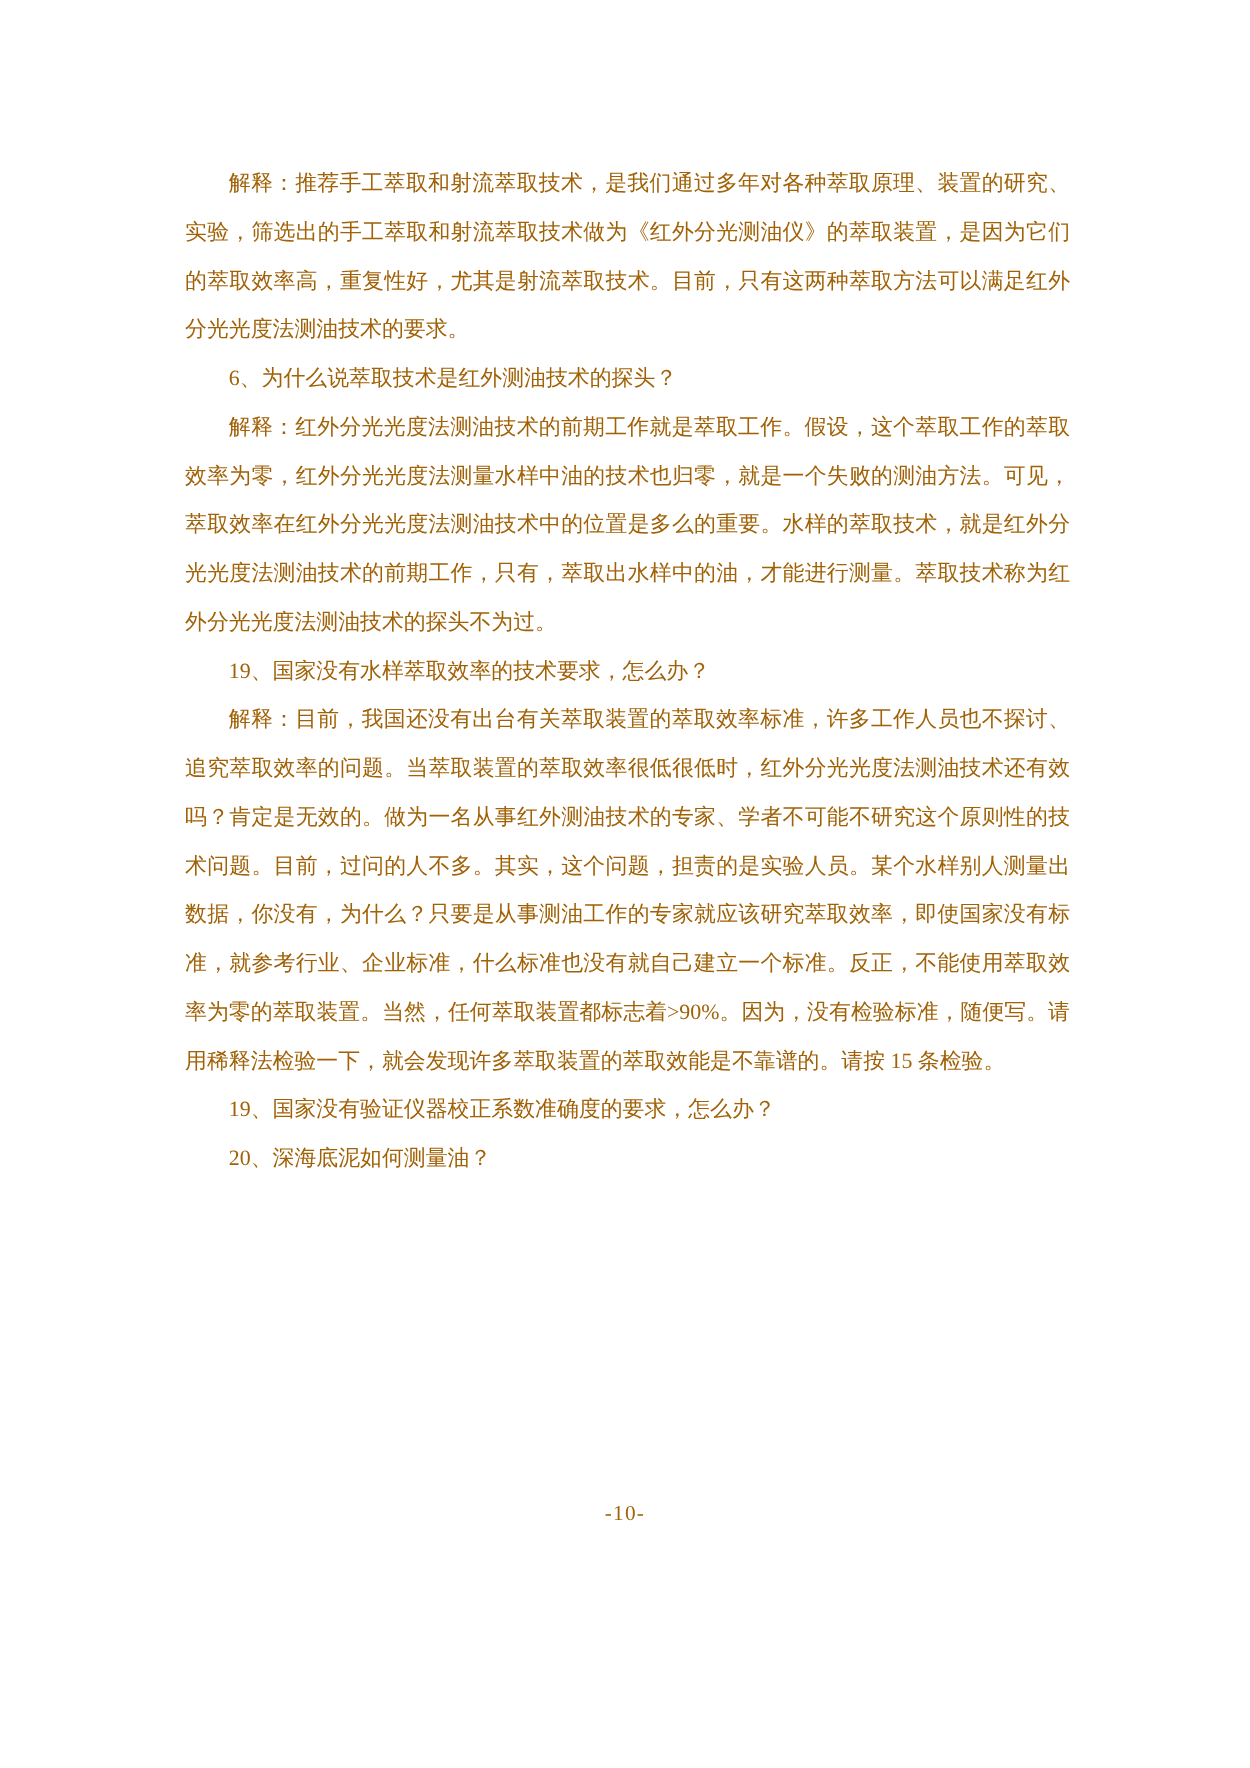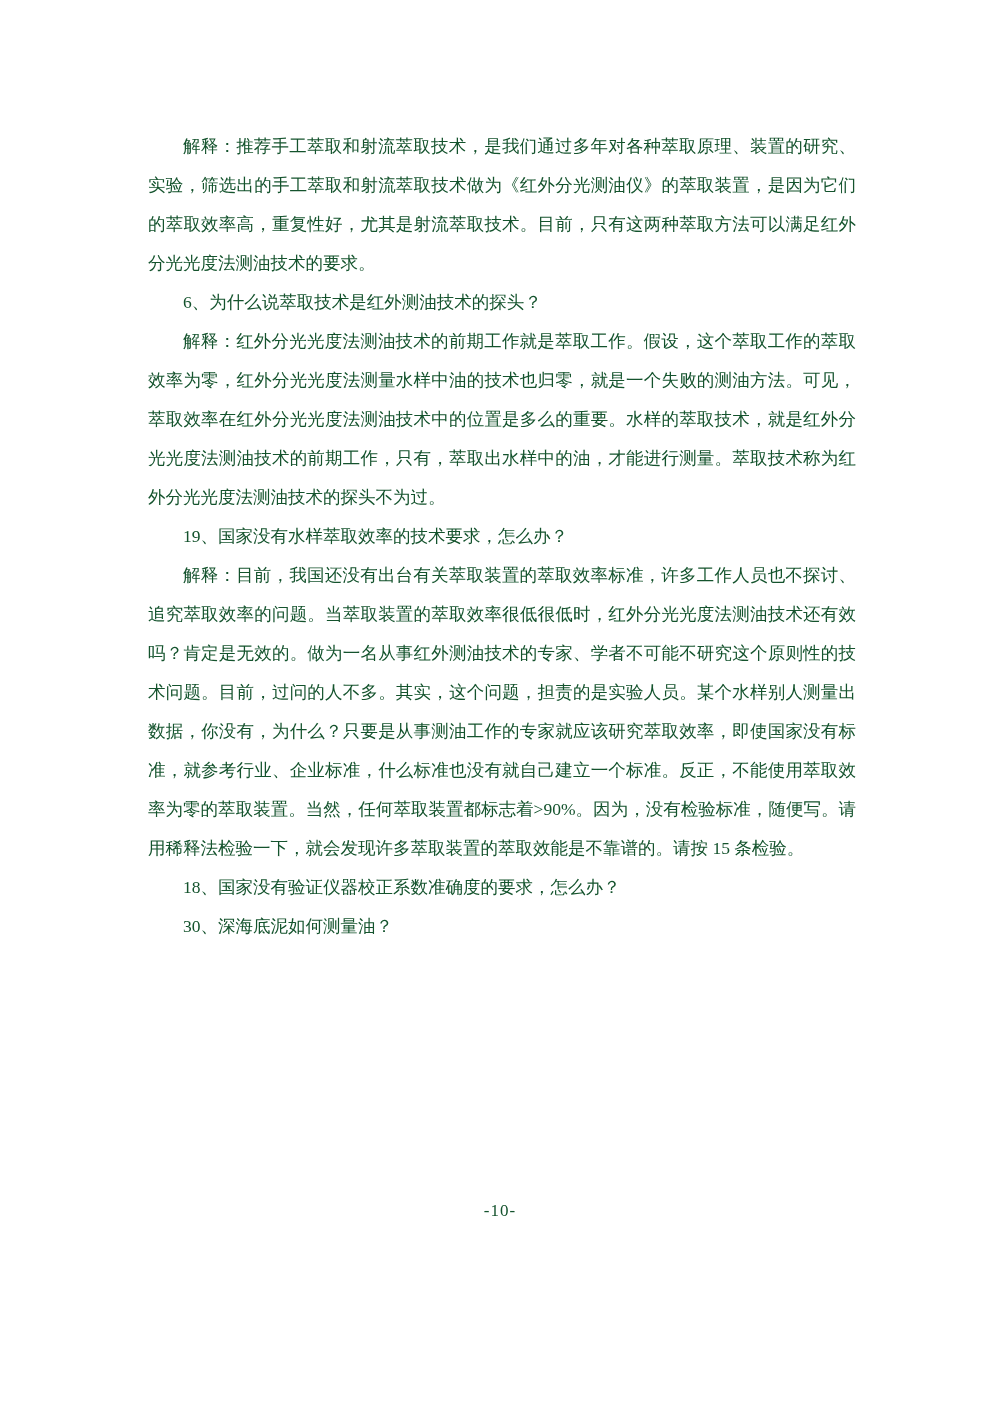--- a/index.html
+++ b/index.html
@@ -7,21 +7,21 @@
     padding: 0;
     background: #ffffff;
   }
   .page {
     position: relative;
     width: 1000px;
     height: 1414px;
     background: #ffffff;
     overflow: hidden;
     font-family: "Liberation Serif", "DejaVu Serif", serif;
-    color: #14532d;
+    color: #a16207;
   }
   .content {
     position: absolute;
     left: 148px;
     top: 127px;
     width: 708px;
   }
   .para {
     margin: 0;
     padding: 0;
@@ -47,17 +47,17 @@
 </head>
 <body>
 
 <div class="page">
   <div class="content">
     <p class="para">解释：推荐手工萃取和射流萃取技术，是我们通过多年对各种萃取原理、装置的研究、实验，筛选出的手工萃取和射流萃取技术做为《红外分光测油仪》的萃取装置，是因为它们的萃取效率高，重复性好，尤其是射流萃取技术。目前，只有这两种萃取方法可以满足红外分光光度法测油技术的要求。</p>
     <p class="para">6、为什么说萃取技术是红外测油技术的探头？</p>
     <p class="para">解释：红外分光光度法测油技术的前期工作就是萃取工作。假设，这个萃取工作的萃取效率为零，红外分光光度法测量水样中油的技术也归零，就是一个失败的测油方法。可见，萃取效率在红外分光光度法测油技术中的位置是多么的重要。水样的萃取技术，就是红外分光光度法测油技术的前期工作，只有，萃取出水样中的油，才能进行测量。萃取技术称为红外分光光度法测油技术的探头不为过。</p>
     <p class="para">19、国家没有水样萃取效率的技术要求，怎么办？</p>
     <p class="para">解释：目前，我国还没有出台有关萃取装置的萃取效率标准，许多工作人员也不探讨、追究萃取效率的问题。当萃取装置的萃取效率很低很低时，红外分光光度法测油技术还有效吗？肯定是无效的。做为一名从事红外测油技术的专家、学者不可能不研究这个原则性的技术问题。目前，过问的人不多。其实，这个问题，担责的是实验人员。某个水样别人测量出数据，你没有，为什么？只要是从事测油工作的专家就应该研究萃取效率，即使国家没有标准，就参考行业、企业标准，什么标准也没有就自己建立一个标准。反正，不能使用萃取效率为零的萃取装置。当然，任何萃取装置都标志着&gt;90%。因为，没有检验标准，随便写。请用稀释法检验一下，就会发现许多萃取装置的萃取效能是不靠谱的。请按 15 条检验。</p>
-    <p class="para">18、国家没有验证仪器校正系数准确度的要求，怎么办？</p>
-    <p class="para">30、深海底泥如何测量油？</p>
+    <p class="para">19、国家没有验证仪器校正系数准确度的要求，怎么办？</p>
+    <p class="para">20、深海底泥如何测量油？</p>
   </div>
   <div class="footer">-10-</div>
 </div>
 
 </body></html>

